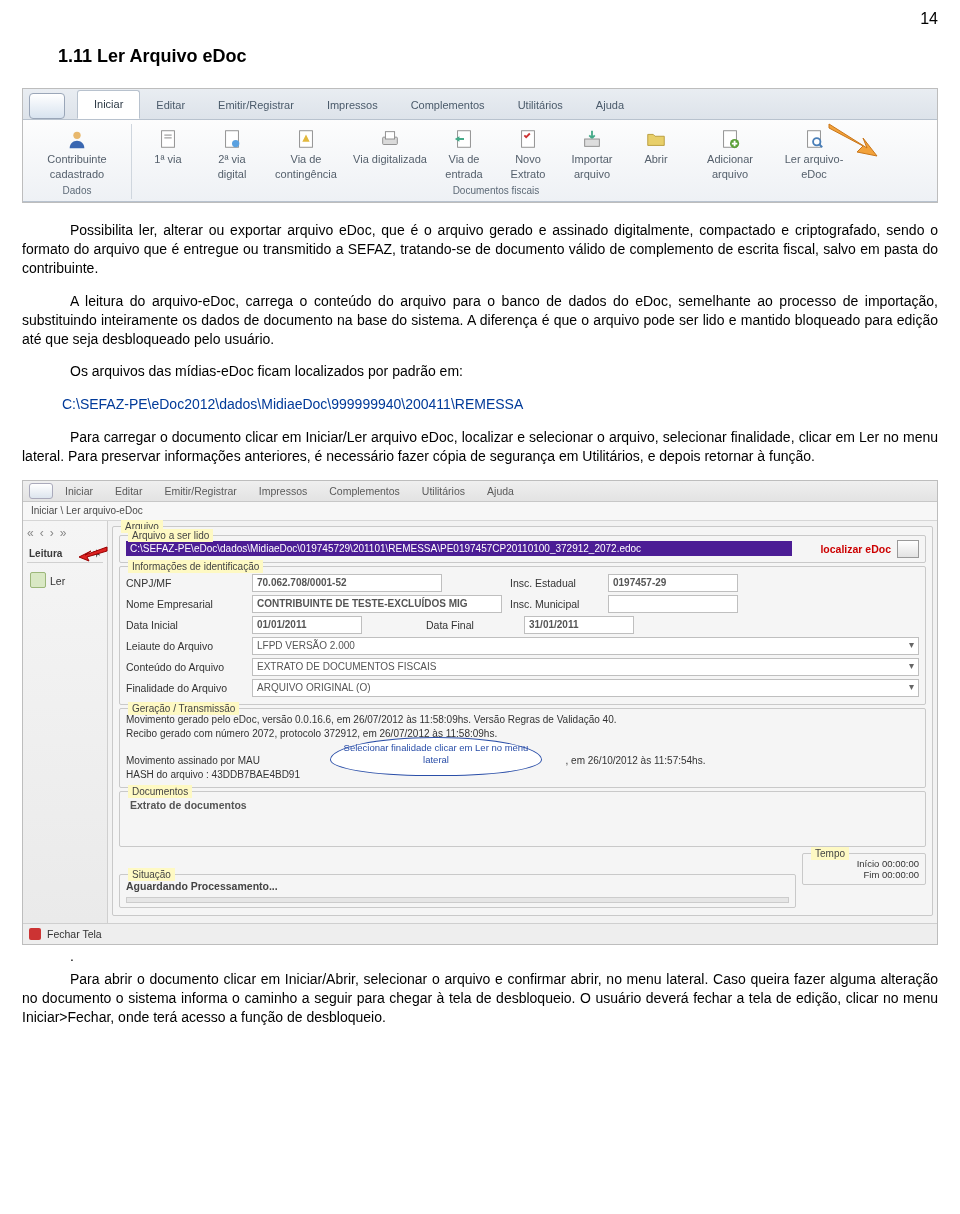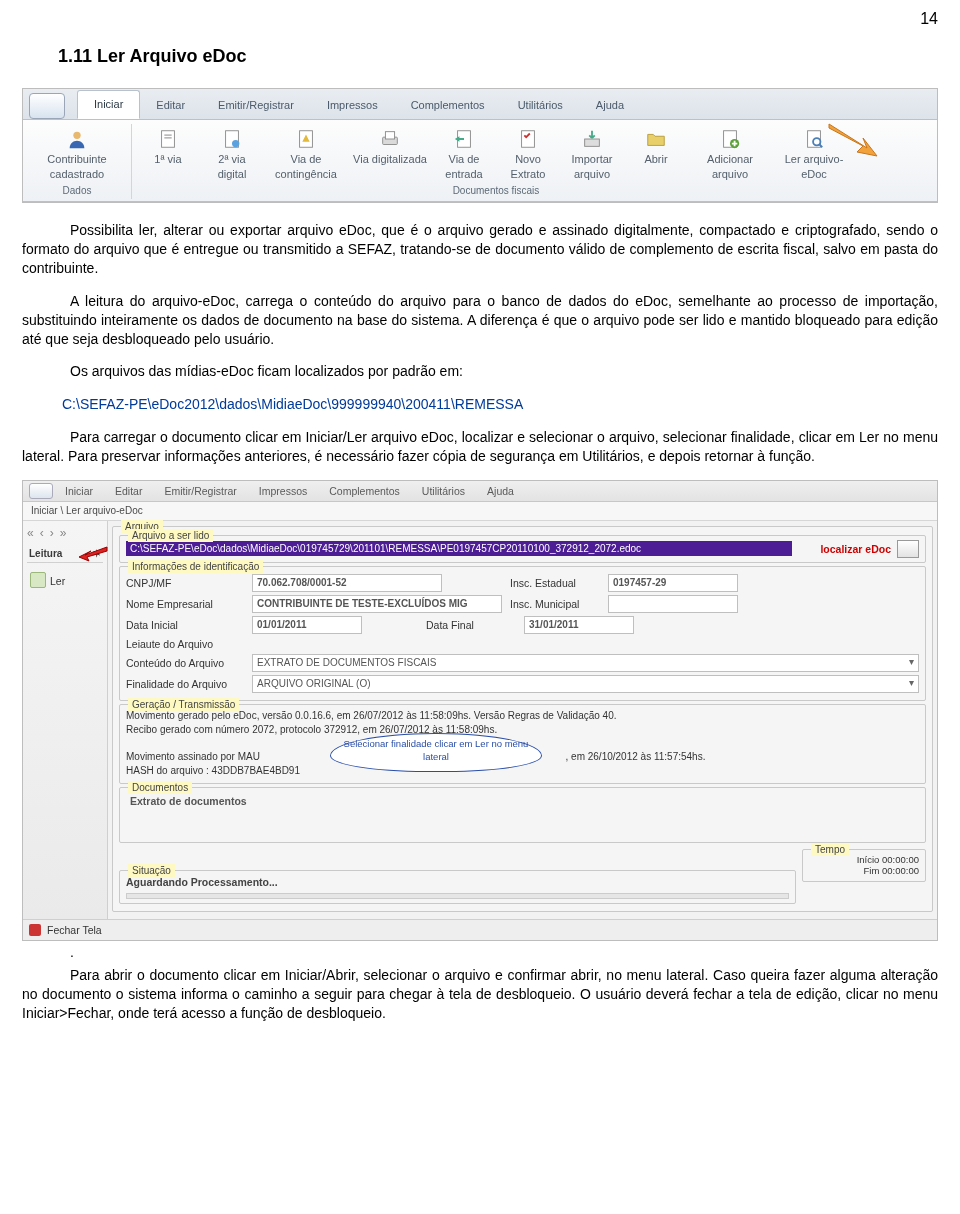--- a/index.html
+++ b/index.html
@@ -399,20 +399,21 @@
               <div class="inp2" style="width:120px;"></div>
             </div>
             <div class="row2">
               <div class="lbl2">Data Inicial</div>
               <div class="inp2" style="width:100px;">01/01/2011</div>
               <div class="lbl2" style="width:90px;margin-left:56px;">Data Final</div>
               <div class="inp2" style="width:100px;">31/01/2011</div>
             </div>
             <div class="row2">
               <div class="lbl2">Leiaute do Arquivo</div>
+              <div class="inp2 dd" style="flex:1;font-weight:normal;">LFPD VERSÃO 2.000</div>
             </div>
             <div class="row2">
               <div class="lbl2">Conteúdo do Arquivo</div>
               <div class="inp2 dd" style="flex:1;font-weight:normal;">EXTRATO DE DOCUMENTOS FISCAIS</div>
             </div>
             <div class="row2">
               <div class="lbl2">Finalidade do Arquivo</div>
               <div class="inp2 dd" style="flex:1;font-weight:normal;">ARQUIVO ORIGINAL (O)</div>
             </div>
           </div>

